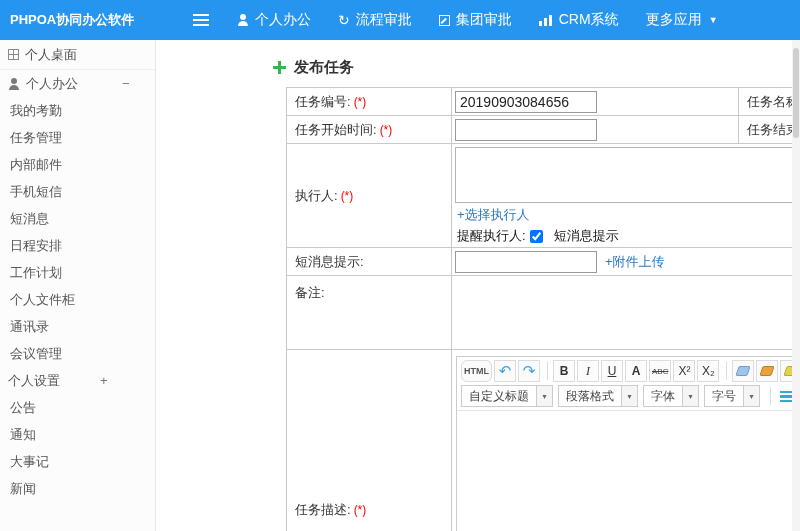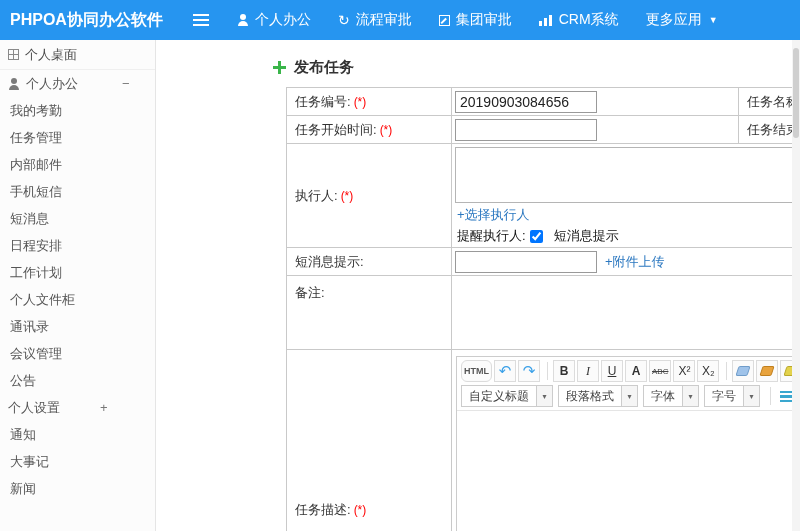--- a/index.html
+++ b/index.html
@@ -3,21 +3,21 @@
 <meta charset="utf-8">
 <style>
   * { margin:0; padding:0; box-sizing:border-box; }
   html,body { width:800px; height:531px; overflow:hidden; background:#fff;
     font-family:"Liberation Sans","DejaVu Sans",sans-serif; }
   .app { position:relative; width:800px; height:531px; overflow:hidden; background:#fff; }
 
   
   .topbar { position:absolute; top:0; left:0; width:800px; height:40px;
     background:#2695f0; color:#fff; display:flex; align-items:center; z-index:5; }
-  .brand { width:165px; padding-left:10px; font-size:16px; font-weight:bold; letter-spacing:0; }
+  .brand { width:165px; padding-left:10px; font-size:13px; font-weight:bold; letter-spacing:0; }
   .menu-ico { width:16px; height:12px; margin:0 28px 0 28px; cursor:pointer;
     background:linear-gradient(to bottom,#fff 0 2px,transparent 2px 5px,#fff 5px 7px,transparent 7px 10px,#fff 10px 12px); }
   .topnav { display:flex; align-items:center; }
   .nav-item { display:flex; align-items:center; font-size:14px; margin-right:27px; cursor:pointer; white-space:nowrap; }
   .nav-item .glyph { margin-right:6px; font-size:14px; line-height:1; }
   .user-ico { width:12px; height:12px; position:relative; margin-right:6px; display:inline-block; }
   .user-ico::before { content:""; position:absolute; left:3px; top:0; width:6px; height:6px; border-radius:50%; background:#fff; }
   .user-ico::after { content:""; position:absolute; left:1px; bottom:0; width:10px; height:5px; border-radius:5px 5px 0 0; background:#fff; }
   .user-ico.gray::before, .user-ico.gray::after { background:#7a7a7a; }
   .edit-ico { width:11px; height:11px; border:1.5px solid #fff; position:relative; margin-right:6px; display:inline-block; }
@@ -166,27 +166,27 @@
       </div>
     <div class="side-item">
         <span>个人文件柜</span>
       </div>
     <div class="side-item">
         <span>通讯录</span>
       </div>
     <div class="side-item">
         <span>会议管理</span>
       </div>
-    <div class="side-item">
-        <span>公告</span>
-      </div>
     <div class="side-item group">
       <span>个人设置</span>
       <span class="toggle t-plus">+</span>
     </div>
+    <div class="side-item">
+        <span>公告</span>
+      </div>
     <div class="side-item">
         <span>通知</span>
       </div>
     <div class="side-item">
         <span>大事记</span>
       </div>
     <div class="side-item">
         <span>新闻</span>
       </div>
   </aside>

